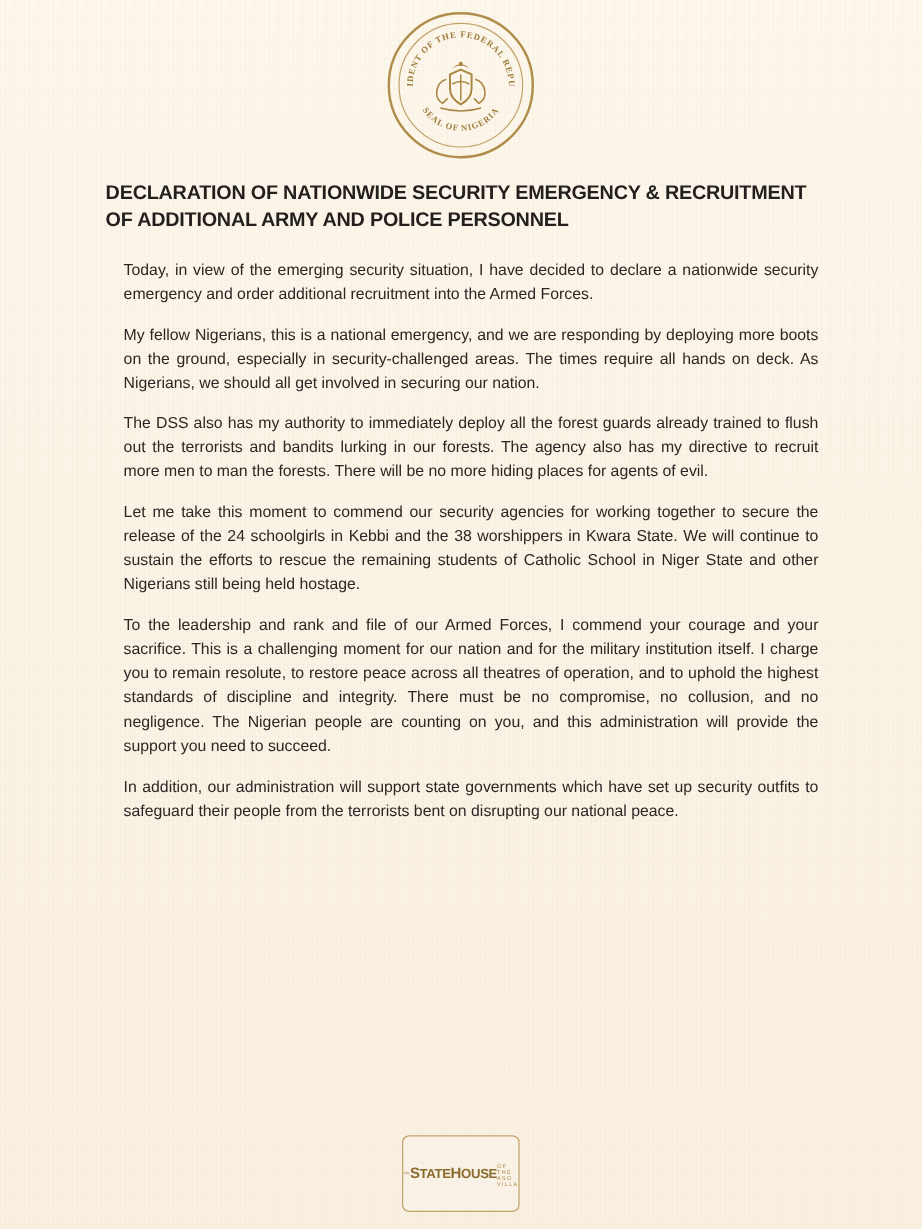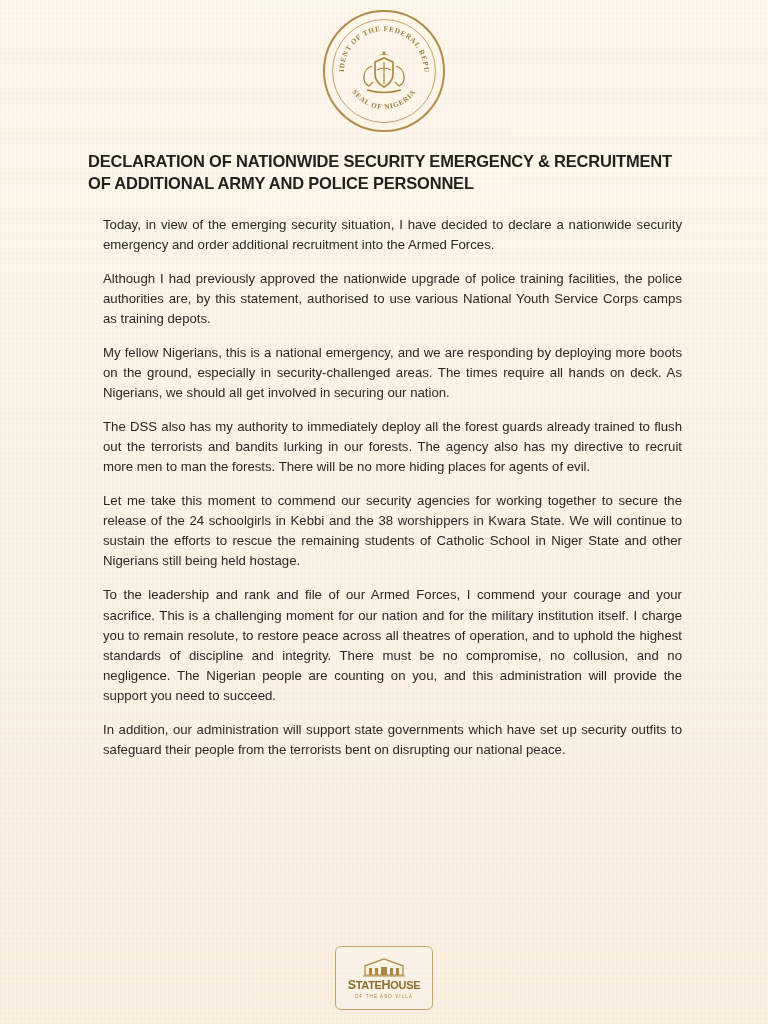--- a/index.html
+++ b/index.html
@@ -98,21 +98,21 @@
     right: 0;
     display: flex;
     justify-content: center;
   }
   .footer-logo {
     width: 96px;
     height: 62px;
     border: 1.5px solid #c2a368;
     border-radius: 6px;
     display: flex;
-    flex-direction: column;
+    flex-direction: row;
     align-items: center;
     justify-content: center;
     color: #a9853f;
     background: rgba(255,255,255,0.18);
   }
   .footer-logo .building {
     margin-bottom: 2px;
   }
   .footer-logo .fl-title {
     font-size: 11px;
@@ -163,21 +163,20 @@
 
         <path d="M10 44 Q27 49 44 44" fill="none" stroke="#a9853f" stroke-width="1.4"></path>
       </svg>
     </div>
   </div>
 
   <div class="content">
     <h1 class="doc-title">DECLARATION OF NATIONWIDE SECURITY EMERGENCY &amp; RECRUITMENT OF ADDITIONAL ARMY AND POLICE PERSONNEL</h1>
 
     <p class="body-para">Today, in view of the emerging security situation, I have decided to declare a nationwide security emergency and order additional recruitment into the Armed Forces.</p>
-    <p class="body-para">Although I had previously approved the nationwide upgrade of police training facilities, the police authorities are, by this statement, authorised to use various National Youth Service Corps camps as training depots.</p>
     <p class="body-para">My fellow Nigerians, this is a national emergency, and we are responding by deploying more boots on the ground, especially in security-challenged areas. The times require all hands on deck. As Nigerians, we should all get involved in securing our nation.</p>
     <p class="body-para">The DSS also has my authority to immediately deploy all the forest guards already trained to flush out the terrorists and bandits lurking in our forests. The agency also has my directive to recruit more men to man the forests. There will be no more hiding places for agents of evil.</p>
     <p class="body-para">Let me take this moment to commend our security agencies for working together to secure the release of the 24 schoolgirls in Kebbi and the 38 worshippers in Kwara State. We will continue to sustain the efforts to rescue the remaining students of Catholic School in Niger State and other Nigerians still being held hostage.</p>
     <p class="body-para">To the leadership and rank and file of our Armed Forces, I commend your courage and your sacrifice. This is a challenging moment for our nation and for the military institution itself. I charge you to remain resolute, to restore peace across all theatres of operation, and to uphold the highest standards of discipline and integrity. There must be no compromise, no collusion, and no negligence. The Nigerian people are counting on you, and this administration will provide the support you need to succeed.</p>
     <p class="body-para">In addition, our administration will support state governments which have set up security outfits to safeguard their people from the terrorists bent on disrupting our national peace.</p>
   </div>
 
   <div class="footer-logo-wrap">
     <div class="footer-logo">
       <svg class="building" width="46" height="20" viewBox="0 0 46 20">

